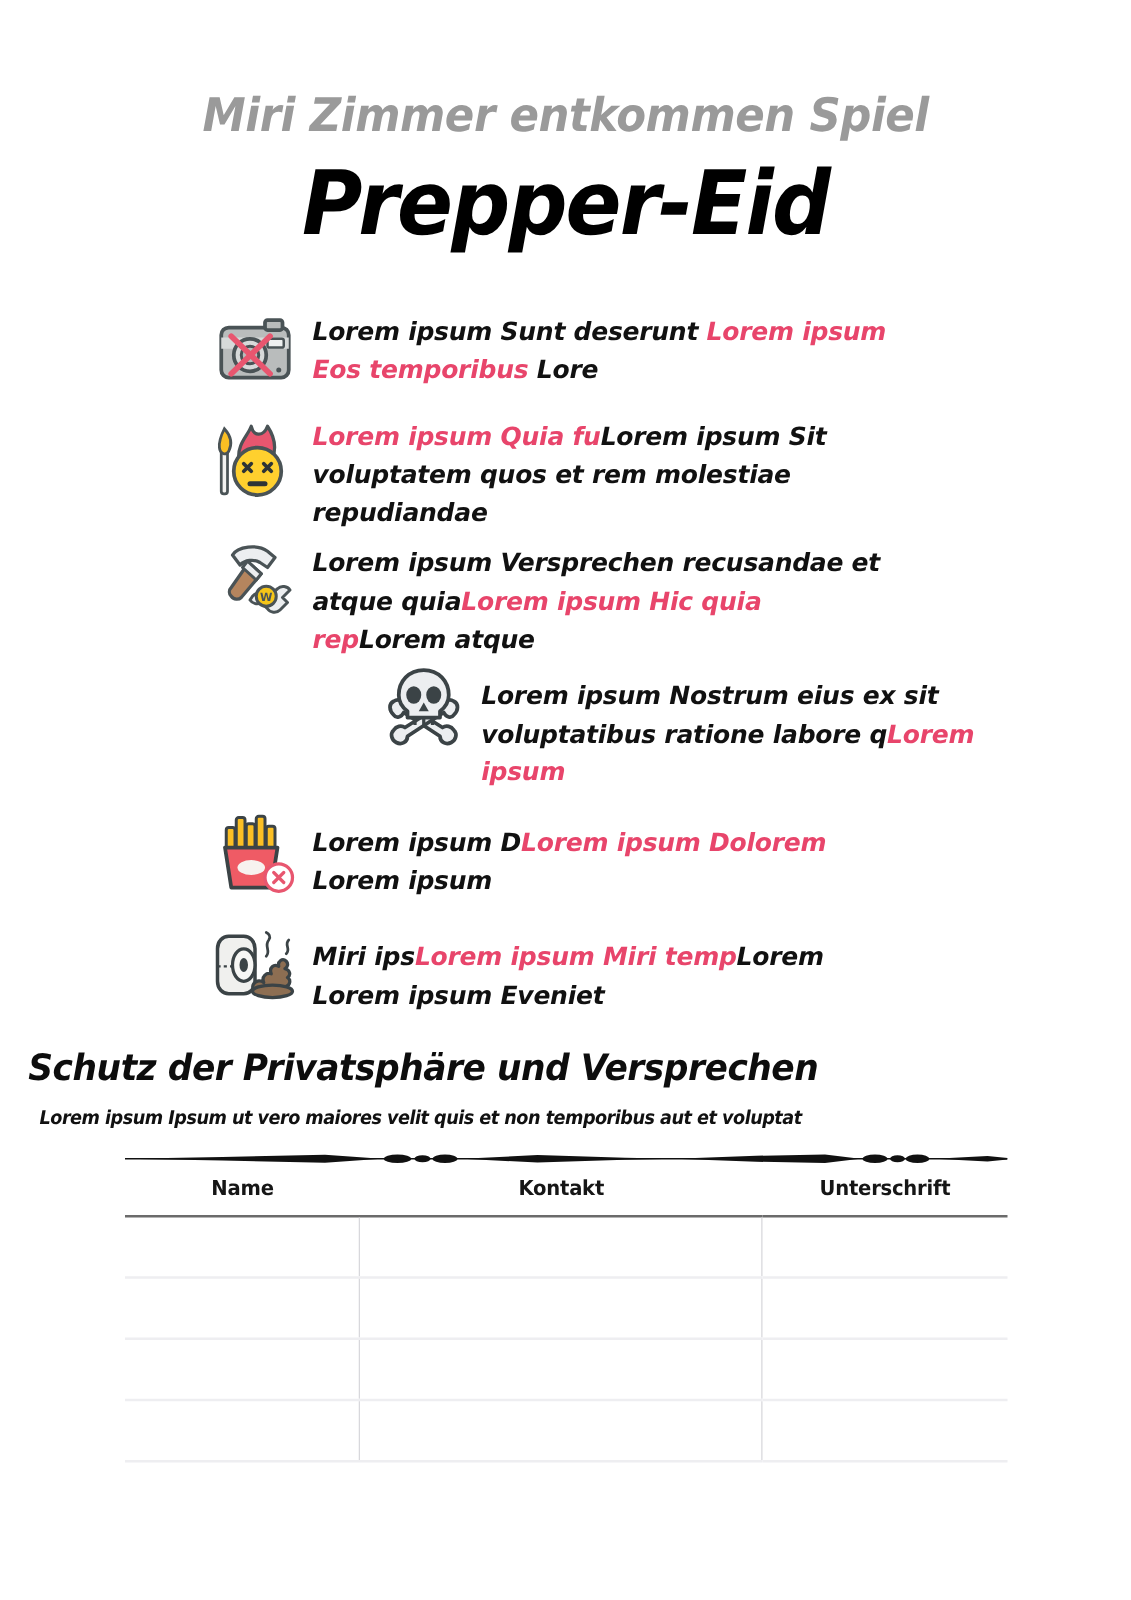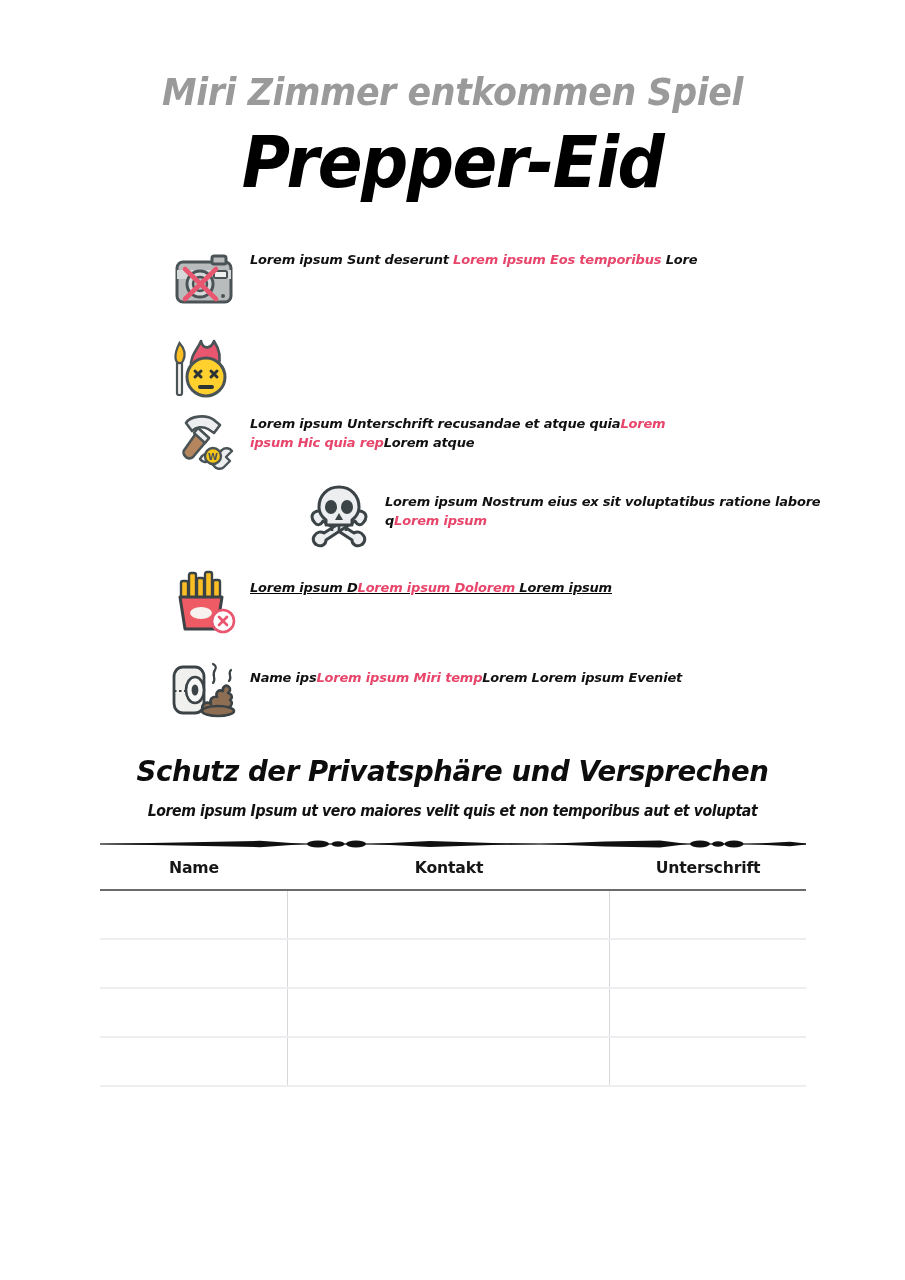--- a/index.html
+++ b/index.html
@@ -66,46 +66,46 @@
     height: 72px;
     display: flex;
     align-items: center;
     justify-content: center;
   }
   .rule-icon svg { display: block; }
   .rule-text {
     font-family: "DejaVu Sans", sans-serif;
     font-style: italic;
     font-weight: bold;
-    font-size: 13px;
+    font-size: 20px;
     line-height: 1.53;
     color: #111111;
     padding-top: 8px;
     padding-left: 10px;
     max-width: 460px;
     letter-spacing: -0.2px;
     transform-origin: left top;
   }
   .accent { color: #e8456b; }
 
   
   .rule.r1 { margin-bottom: 16px; }
   .rule.r1 .rule-text { padding-top: 6px; }
   .rule.r2 { margin-bottom: 2px; }
   .rule.r2 .rule-text { padding-top: 2px; }
   .rule.r3 { margin-bottom: 2px; }
   .rule.r4 { margin-bottom: 14px; justify-content: flex-end; }
   .rule.r4 .rule-text { padding-top: 12px; }
-  .rule.r5 { margin-bottom: 18px; text-decoration: underline; }
+  .rule.r5 { margin-bottom: 18px; }
   .rule.r5 .rule-text { padding-top: 12px; }
   .rule.r6 .rule-text { padding-top: 12px; }
 
   
   .pledge {
-    text-align: center;
+    text-align: left;
     margin-top: 26px;
   }
   .pledge-title {
     font-family: "DejaVu Sans", sans-serif;
     font-style: italic;
     font-weight: bold;
     font-size: 29px;
     color: #0d0d0d;
     letter-spacing: -0.4px;
     transform: scaleX(0.95);
@@ -199,35 +199,38 @@
           <circle cx="35" cy="44" r="19" fill="#ffd02e" stroke="#4a5356" stroke-width="3"></circle>
           <g stroke="#2d3436" stroke-width="3" stroke-linecap="round">
             <line x1="24" y1="38" x2="30" y2="44"></line>
             <line x1="30" y1="38" x2="24" y2="44"></line>
             <line x1="40" y1="38" x2="46" y2="44"></line>
             <line x1="46" y1="38" x2="40" y2="44"></line>
           </g>
           <rect x="27" y="52" width="16" height="4" rx="2" fill="#2d3436"></rect>
         </svg>
       </div>
+      <div class="rule-text">
+        <span class="accent">Lorem ipsum Quia fu</span><span>Lorem ipsum Sit voluptatem quos et rem molestiae repudiandae</span>
+      </div>
     </div>
 
     <div class="rule r3">
       <div class="rule-icon">
         <svg width="64" height="62" viewBox="0 0 64 62">
           <path d="M14 12 C18 5 34 3 42 9 L48 14 L42 22 L36 18 C31 15 24 16 20 20 Z" fill="#eceef0" stroke="#4a5356" stroke-width="2.6" stroke-linejoin="round"></path>
           <path d="M27 18 L37 27 L21 46 C19 48 15 48 13 45 C11 43 11 40 13 38 Z" fill="#b5855e" stroke="#4a5356" stroke-width="2.6" stroke-linejoin="round"></path>
           <path d="M26 17 L37 27 L33 32 L22 22 Z" fill="#eceef0" stroke="#4a5356" stroke-width="2.4" stroke-linejoin="round"></path>
           <path d="M30 45 C34 41 40 41 44 44 L50 39 C53 36 58 37 60 40 L54 46 L58 50 L52 56 C49 59 44 58 42 55 L37 50 C34 52 30 51 28 48 Z" fill="#eceef0" stroke="#4a5356" stroke-width="2.4" stroke-linejoin="round"></path>
           <circle cx="41" cy="45" r="8" fill="#f5c518" stroke="#4a5356" stroke-width="2.4"></circle>
           <text x="41" y="49" font-size="9" font-family="DejaVu Sans, sans-serif" font-weight="bold" fill="#4a5356" text-anchor="middle">W</text>
         </svg>
       </div>
       <div class="rule-text">
-        <span>Lorem ipsum Unterschrift recusandae et atque quia</span><span class="accent">Lorem ipsum Hic quia rep</span><span>Lorem atque</span>
+        <span>Lorem ipsum Versprechen recusandae et atque quia</span><span class="accent">Lorem ipsum Hic quia rep</span><span>Lorem atque</span>
       </div>
     </div>
 
     <div class="rule r4">
       <div class="rule-icon">
         <svg width="64" height="66" viewBox="0 0 64 66">
           <g fill="#eceef0" stroke="#3b4346" stroke-width="3" stroke-linejoin="round">
             <path d="M8 40 C4 36 4 31 8 29 C11 27 15 28 17 31 L47 50 C50 48 54 49 56 52 C59 55 58 60 54 62 C50 64 45 62 45 57 L16 38 C14 42 10 43 8 40 Z"></path>
             <path d="M56 40 C60 36 60 31 56 29 C53 27 49 28 47 31 L17 50 C14 48 10 49 8 52 C5 55 6 60 10 62 C14 64 19 62 19 57 L48 38 C50 42 54 43 56 40 Z"></path>
           </g>
@@ -280,21 +283,21 @@
           <path d="M5 30 L17 30" stroke="#3b4346" stroke-width="1.8" stroke-dasharray="2.5 2.5"></path>
           <path d="M38 50 C34 50 32 47 34 44 C36 41 40 41 42 43 C40 38 44 35 48 36 C46 31 50 28 54 30 C53 26 57 23 60 26 C62 28 61 31 59 32 C63 33 64 37 61 39 C64 41 63 45 60 46 C62 48 60 51 57 50 Z" fill="#8d6e52" stroke="#3b4346" stroke-width="2.6" stroke-linejoin="round"></path>
           <ellipse cx="49" cy="50" rx="16" ry="5" fill="#8d6e52" stroke="#3b4346" stroke-width="2.6"></ellipse>
           <g stroke="#3b4346" stroke-width="2.2" fill="none" stroke-linecap="round">
             <path d="M44 22 C48 18 42 14 46 9 C48 6 46 4 44 3"></path>
             <path d="M60 20 C64 16 58 13 62 9"></path>
           </g>
         </svg>
       </div>
       <div class="rule-text">
-        <span>Name ips</span><span class="accent">Lorem ipsum Miri temp</span><span>Lorem Lorem ipsum Eveniet</span>
+        <span>Miri ips</span><span class="accent">Lorem ipsum Miri temp</span><span>Lorem Lorem ipsum Eveniet</span>
       </div>
     </div>
 
   </div>
 
   <div class="pledge">
     <div class="pledge-title">Schutz der Privatsphäre und Versprechen</div>
     <div class="pledge-sub">Lorem ipsum Ipsum ut vero maiores velit quis et non temporibus aut et voluptat</div>
   </div>
 

